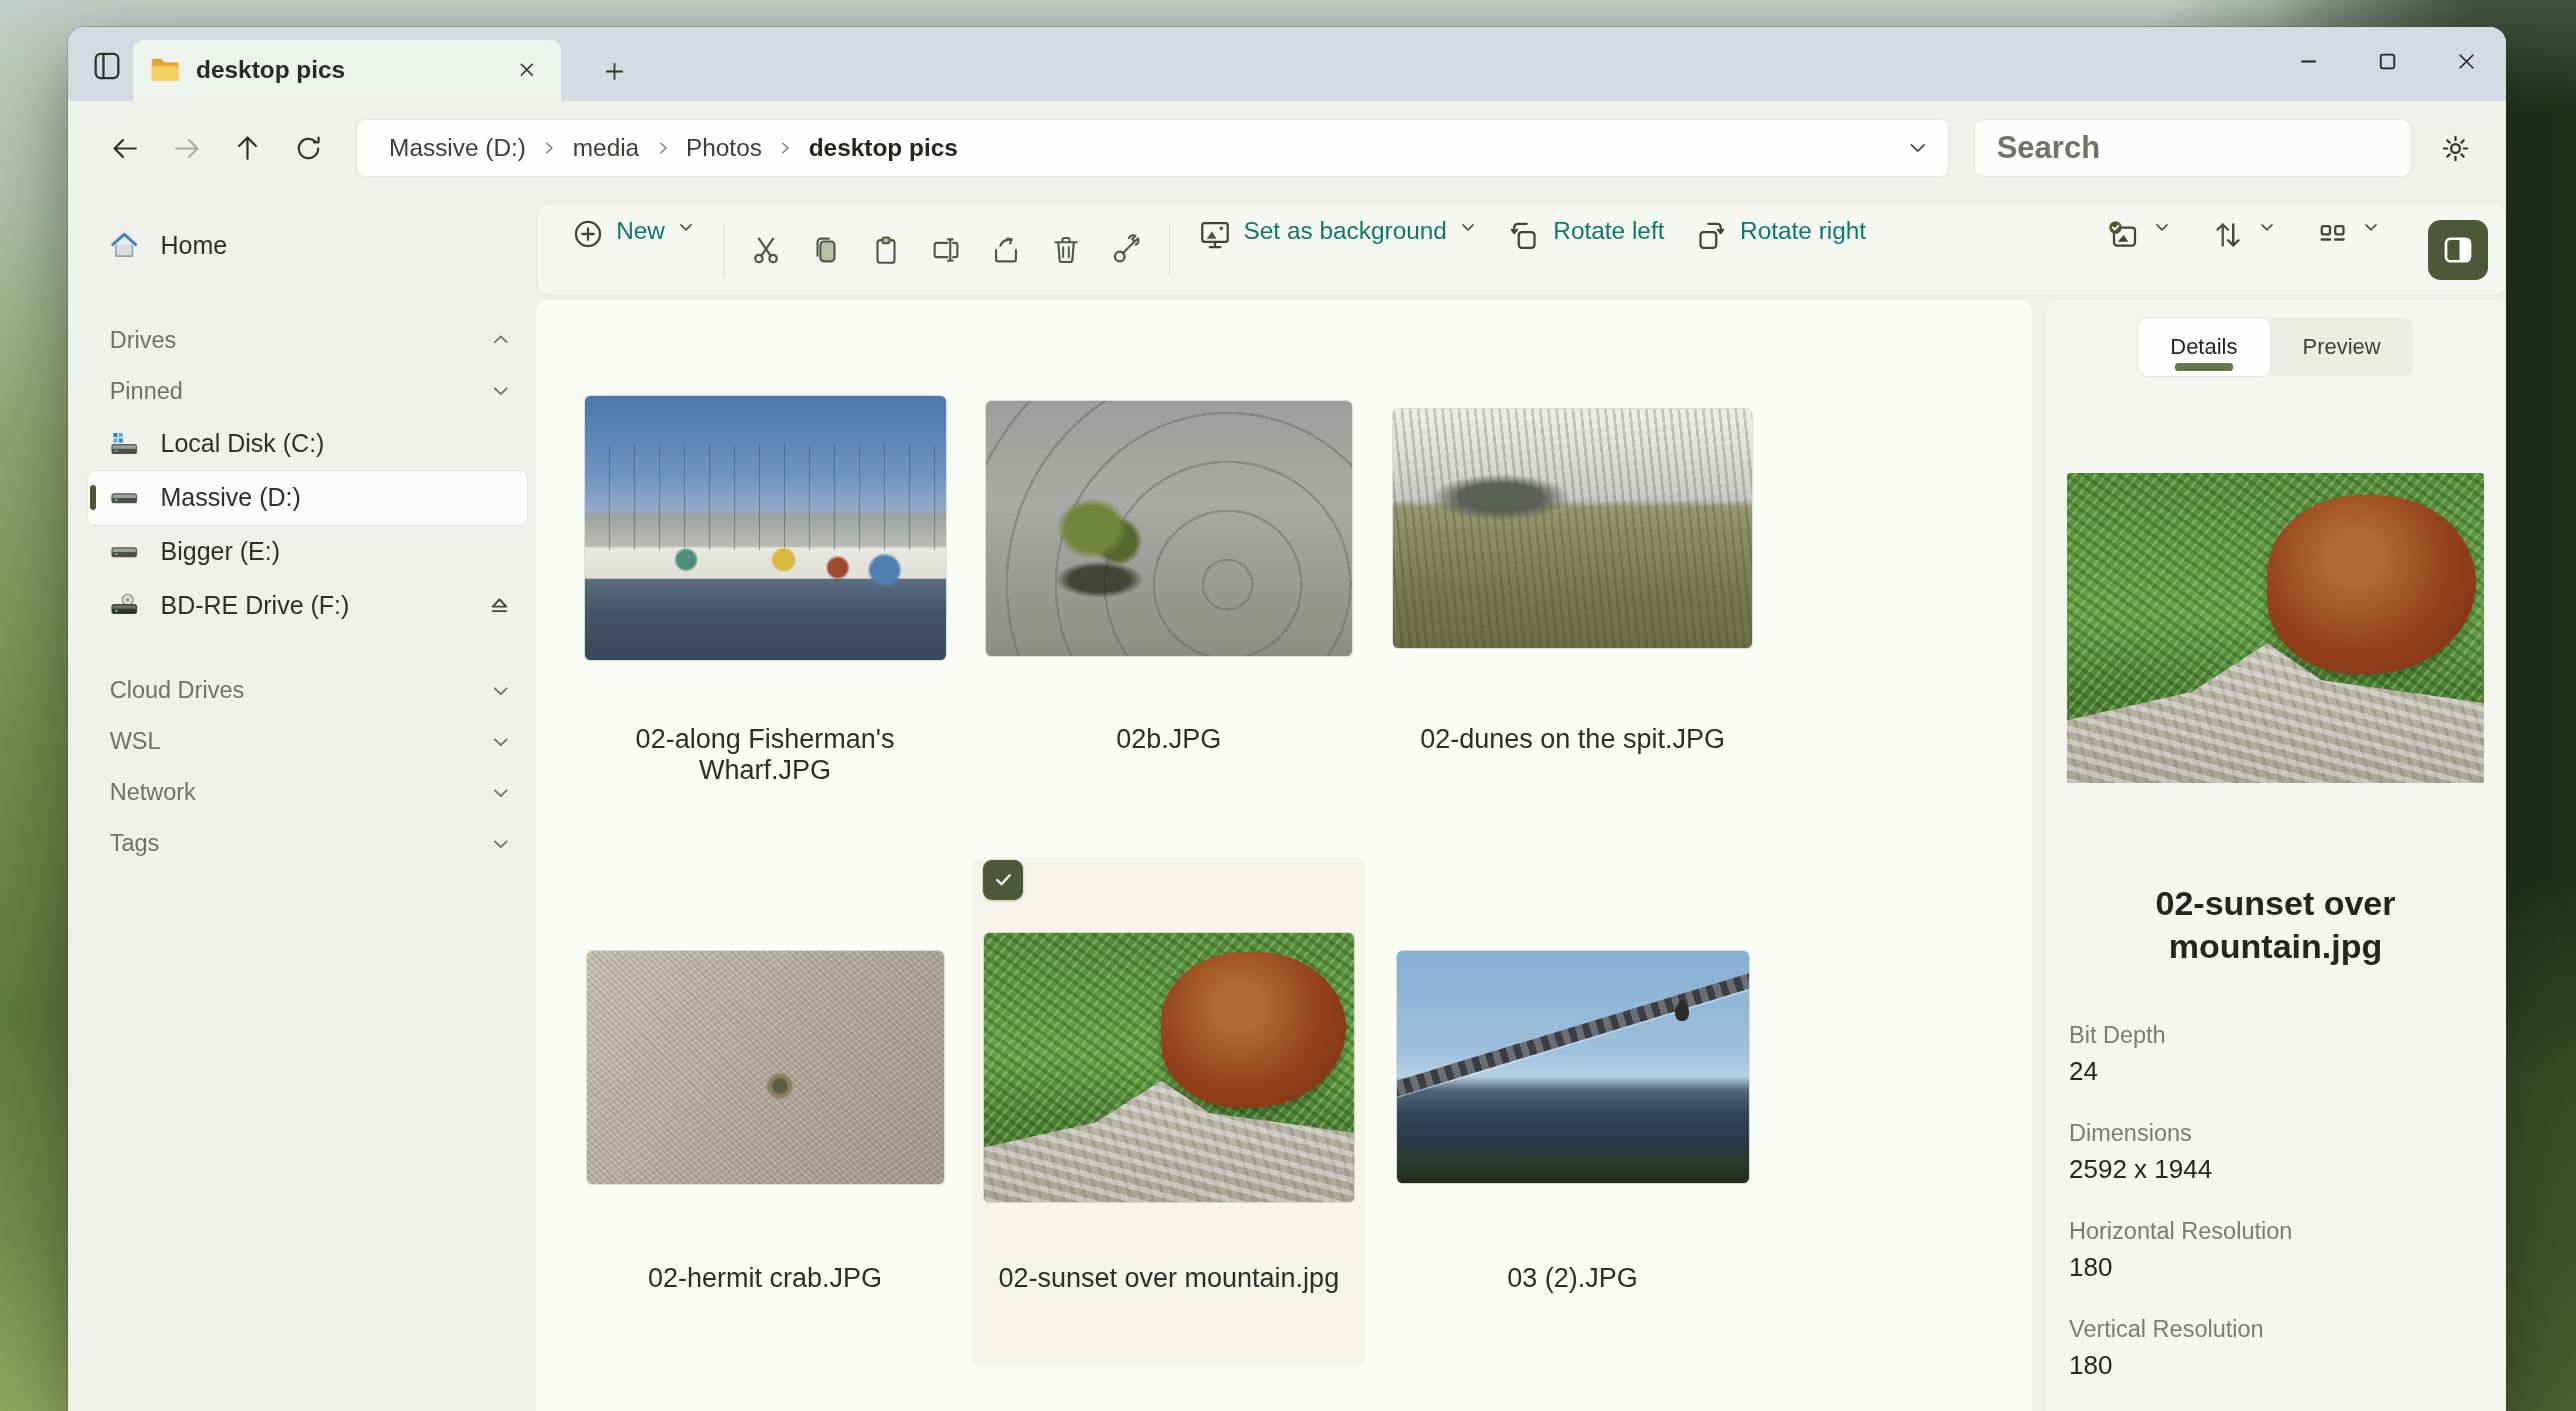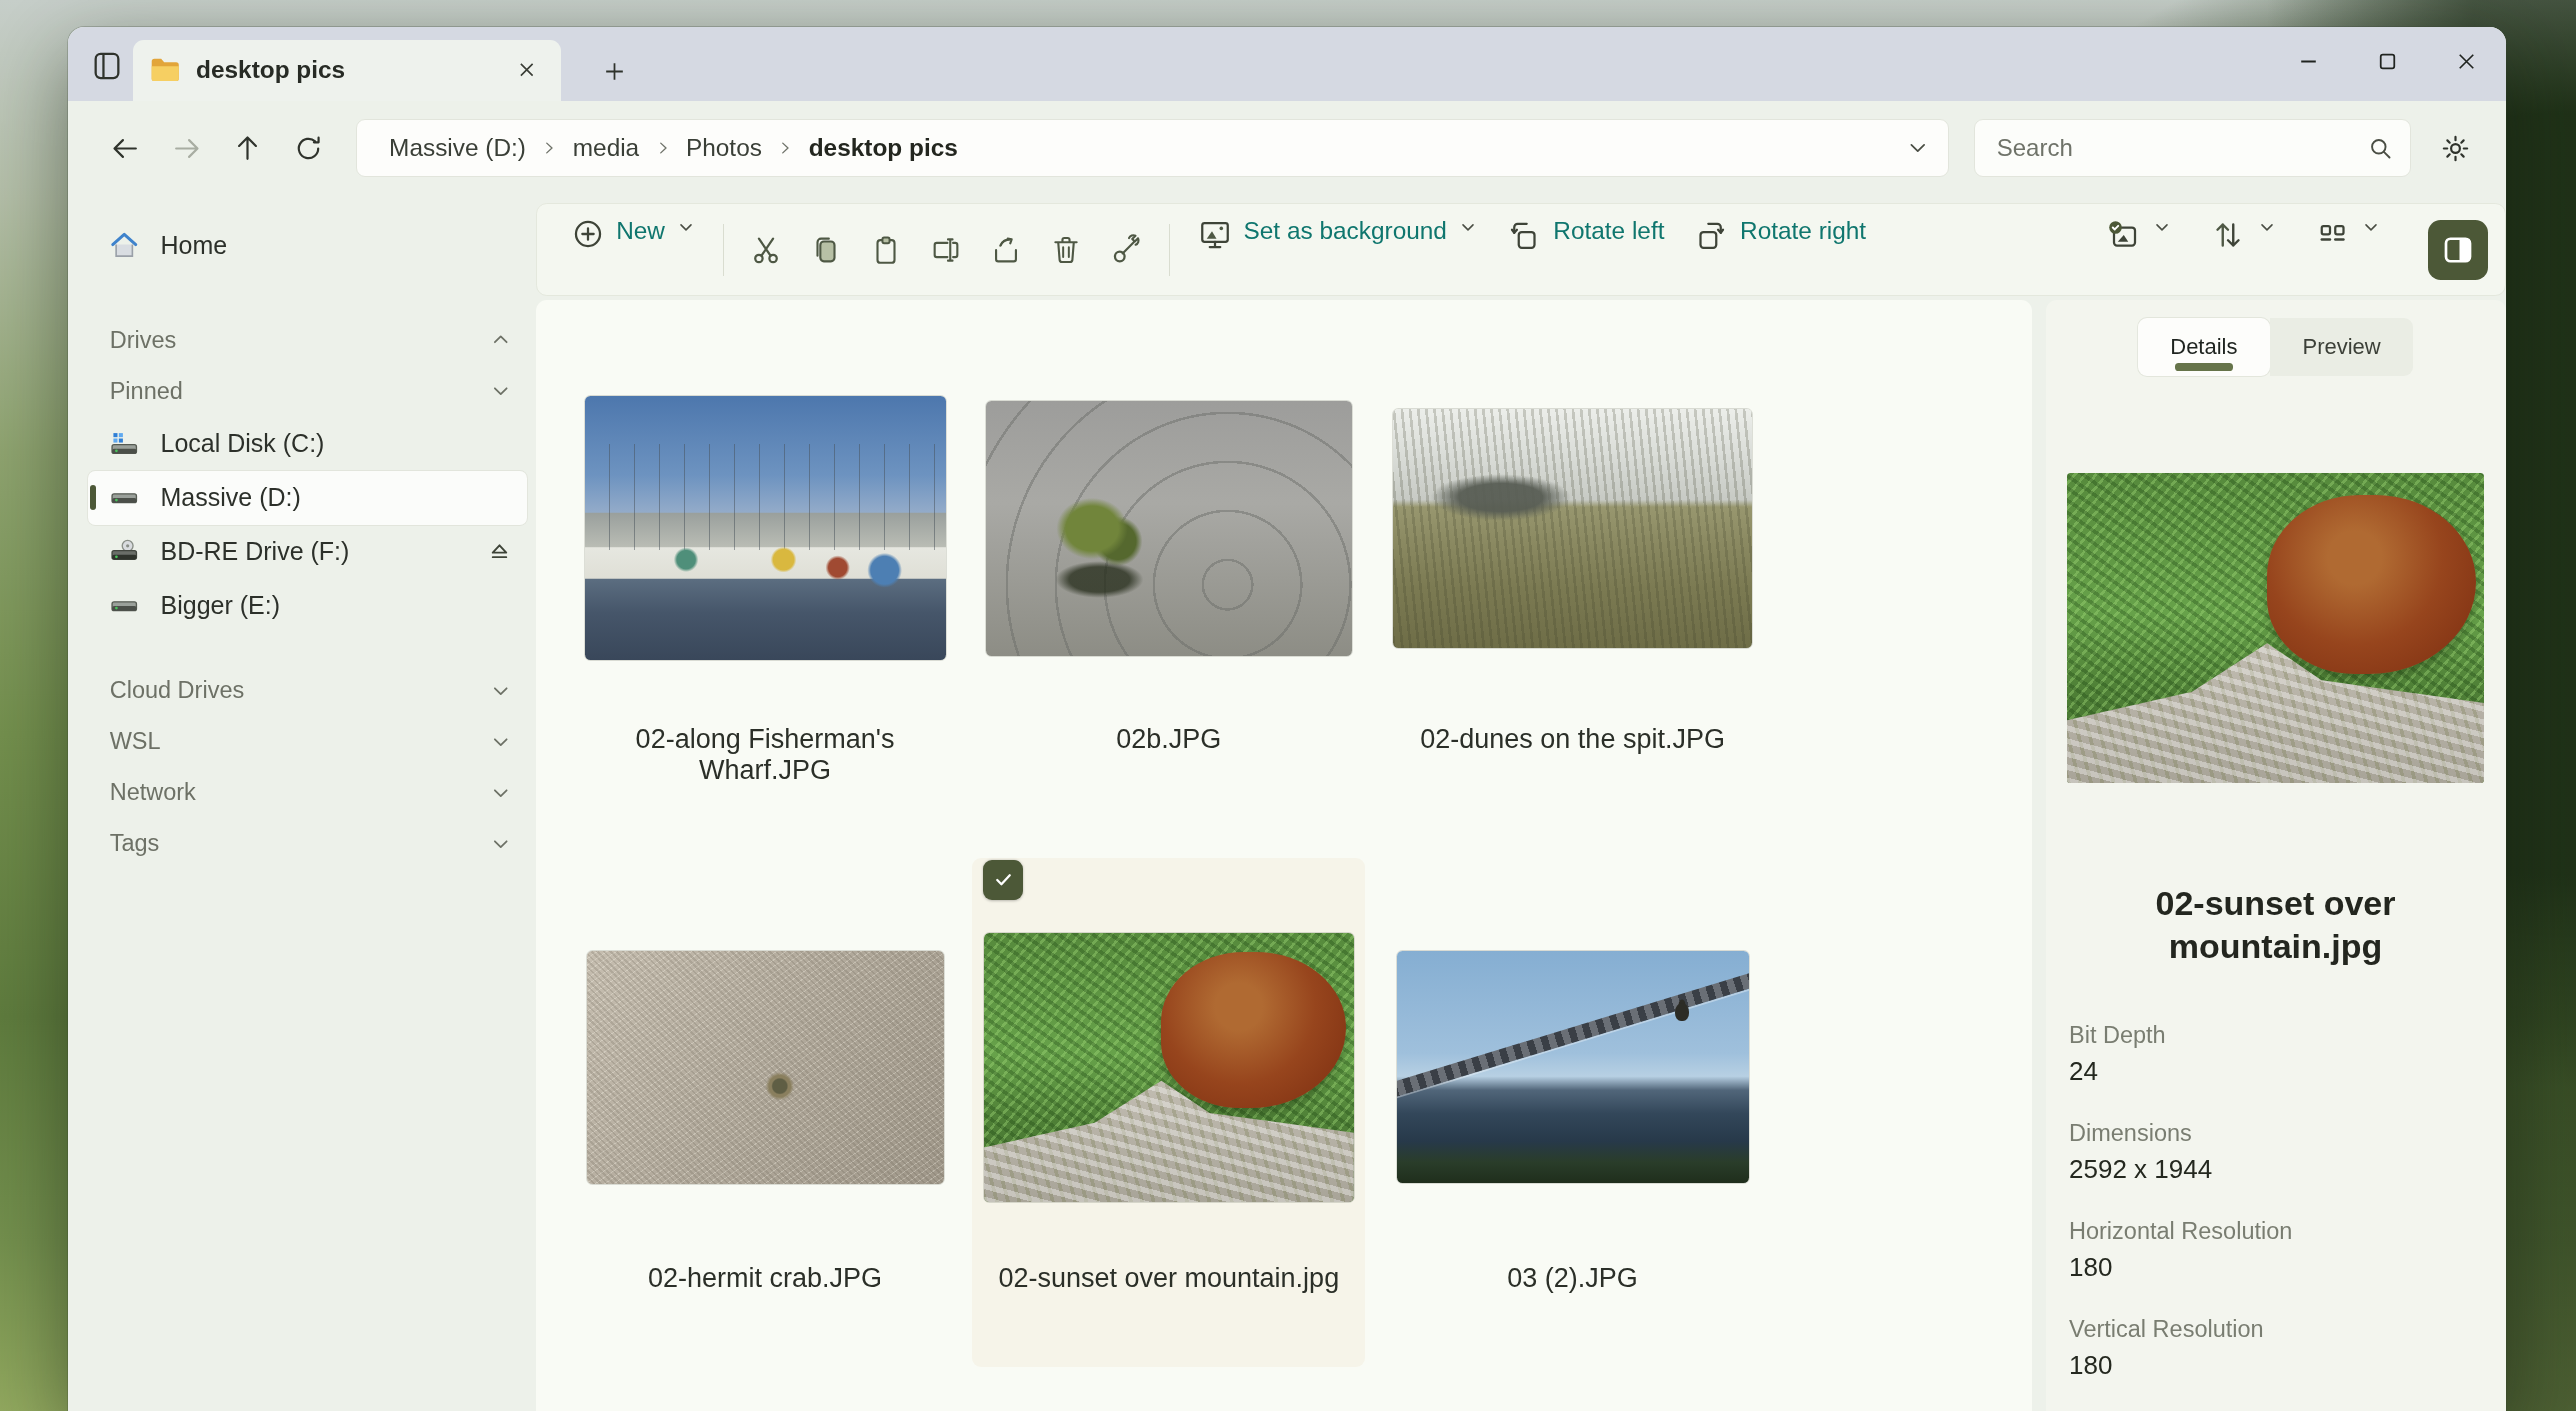--- a/index.html
+++ b/index.html
@@ -33,22 +33,22 @@
   .navrow{ height:94px; display:flex; align-items:center; padding:0 25px 0 31px; gap:9px; }
   .nav-btn{ width:52px; height:52px; border-radius:7.2px; display:flex; align-items:center; justify-content:center; }
   .addressbar{ flex:1; height:58px; background:#fdfdfb; border:0.9px solid #e2e5dc; border-radius:9px;
     display:flex; align-items:center; padding:0 18px 0 23.5px; margin-left:12.6px; }
   .crumbs{ display:flex; align-items:center; gap:3.6px; flex:1; }
   .crumb{ font-size:24.4px; color:#3a3f37; padding:3.6px 9px; border-radius:5.4px; white-space:nowrap; }
   .crumb.current{ font-weight:700; color:#23261f; }
   .crumb-sep{ display:flex; align-items:center; padding:0 1.8px; }
   .searchbox{ width:437px; height:58px; background:#fcfdfa; border:0.9px solid #e2e5dc; border-radius:9px;
     display:flex; align-items:center; padding:0 16.2px 0 21.7px; margin-left:16.2px; }
-  .searchbox input{ flex:1; border:none; outline:none; background:transparent; font-size:24px;
-    color:#3a3f37; font-family:"Liberation Sans", sans-serif; }
+  .searchbox input{ flex:1; border:none; outline:none; background:transparent; font-size:31px;
+    color:#3a3f37; font-family:"Liberation Sans", sans-serif;font-weight:bold; }
   .searchbox input::placeholder{ color:#6f7369; }
   .gear-btn{ width:52px; height:52px; border-radius:7.2px; display:flex; align-items:center; justify-content:center; margin-left:9px; }
 
   
   .body-row{ display:flex; height:1217px; }
   .sidebar{ width:468px; padding:23.5px 9px 0 20px; flex-shrink:0; }
   .right-col{ flex:1; display:flex; flex-direction:column; padding-right:12.6px; }
 
   
   .side-item{ height:54px; display:flex; align-items:center; gap:20px; padding:0 14.4px 0 20px;
@@ -321,39 +321,39 @@
       <div class="side-item selected">
         <svg width="32.5" height="32.5" viewBox="0 0 24 24">
           <rect x="3" y="9.5" width="18" height="6.5" rx="1.5" fill="#9aa09a" stroke="#565b53" stroke-width="1"></rect>
           <rect x="3" y="12.5" width="18" height="3.5" rx="1.5" fill="#4b4f49"></rect>
           <circle cx="6.2" cy="14.1" r="1" fill="#49c25b"></circle>
         </svg>
         <span class="grow">Massive (D:)</span>
       </div>
       <div class="side-item">
         <svg width="32.5" height="32.5" viewBox="0 0 24 24">
+          <rect x="3" y="9.5" width="18" height="6.5" rx="1.5" fill="#9aa09a" stroke="#565b53" stroke-width="1"></rect>
+          <rect x="3" y="12.5" width="18" height="3.5" rx="1.5" fill="#4b4f49"></rect>
+          <circle cx="6.2" cy="14.1" r="1" fill="#49c25b"></circle>
+        </svg>
+        <span class="grow">Bigger (E:)</span>
+      </div>
+      <div class="side-item">
+        <svg width="32.5" height="32.5" viewBox="0 0 24 24">
           <circle cx="14.5" cy="8" r="4" fill="#d9dcdf" stroke="#8a8f88" stroke-width="1"></circle>
           <circle cx="14.5" cy="8" r="1.2" fill="#8a8f88"></circle>
           <rect x="3" y="11.5" width="18" height="6.5" rx="1.5" fill="#6a6e68" stroke="#42463f" stroke-width="1"></rect>
           <rect x="3" y="14.5" width="18" height="3.5" rx="1.5" fill="#2f332c"></rect>
           <circle cx="6.2" cy="16.1" r="1" fill="#49c25b"></circle>
         </svg>
         <span class="grow">BD-RE Drive (F:)</span>
         <svg width="27" height="27" viewBox="0 0 24 24">
           <path d="M12 6.5 18 13H6z" fill="none" stroke="#3e4438" stroke-width="1.7" stroke-linejoin="round"></path>
           <line x1="6" y1="17" x2="18" y2="17" stroke="#3e4438" stroke-width="1.7" stroke-linecap="round"></line>
         </svg>
-      </div>
-      <div class="side-item">
-        <svg width="32.5" height="32.5" viewBox="0 0 24 24">
-          <rect x="3" y="9.5" width="18" height="6.5" rx="1.5" fill="#9aa09a" stroke="#565b53" stroke-width="1"></rect>
-          <rect x="3" y="12.5" width="18" height="3.5" rx="1.5" fill="#4b4f49"></rect>
-          <circle cx="6.2" cy="14.1" r="1" fill="#49c25b"></circle>
-        </svg>
-        <span class="grow">Bigger (E:)</span>
       </div>
       <div class="gap-md"></div>
       <div class="side-header">
         <span class="grow">Cloud Drives</span>
         <svg width="23.5" height="23.5" viewBox="0 0 24 24">
           <path d="M6 9.5 12 15.5 18 9.5" stroke="#6d7166" stroke-width="1.8" fill="none" stroke-linecap="round" stroke-linejoin="round"></path>
         </svg>
       </div>
       <div class="side-header">
         <span class="grow">WSL</span>

